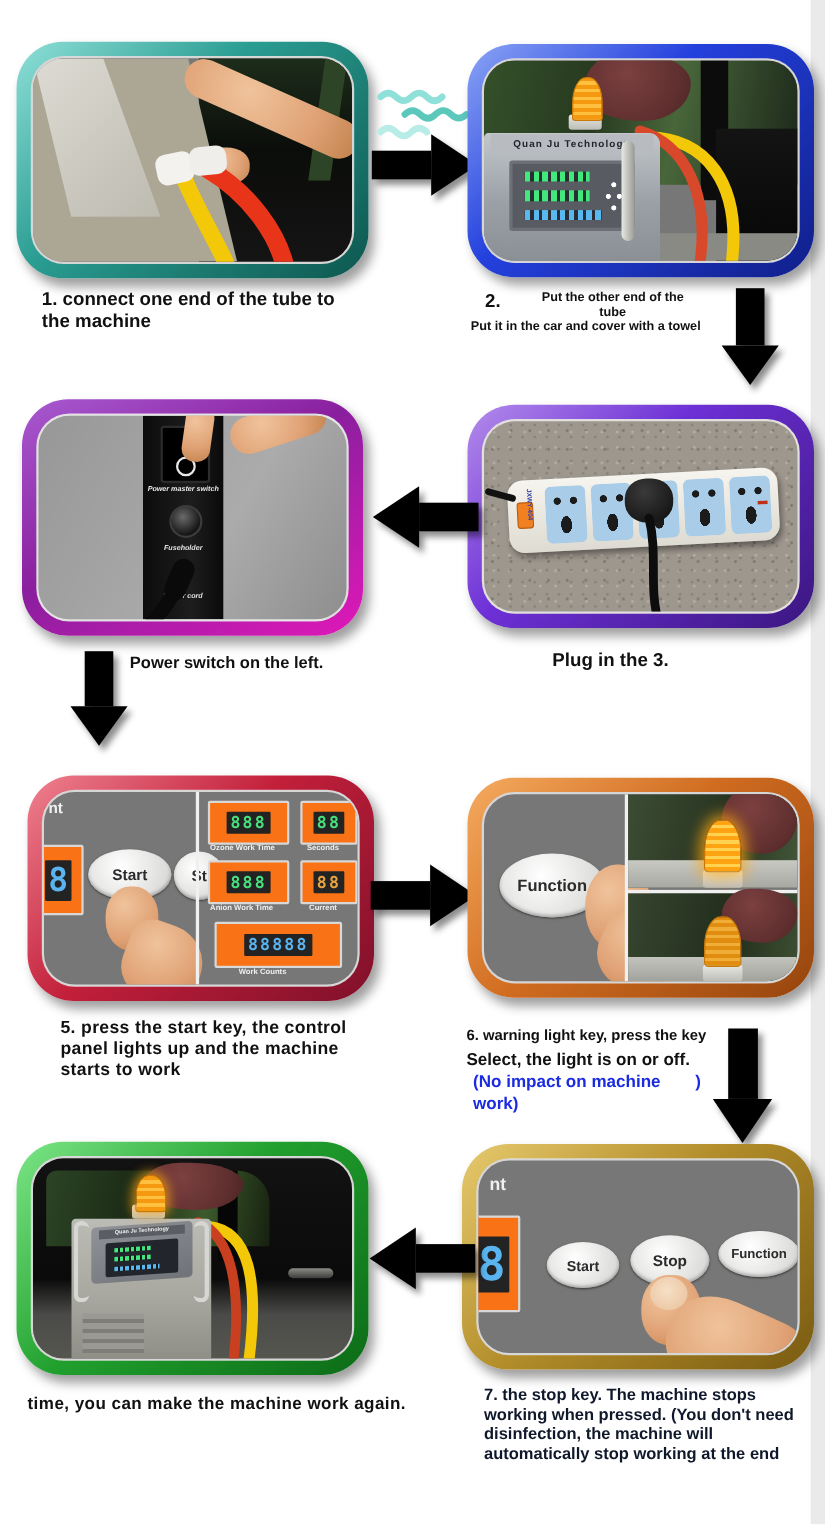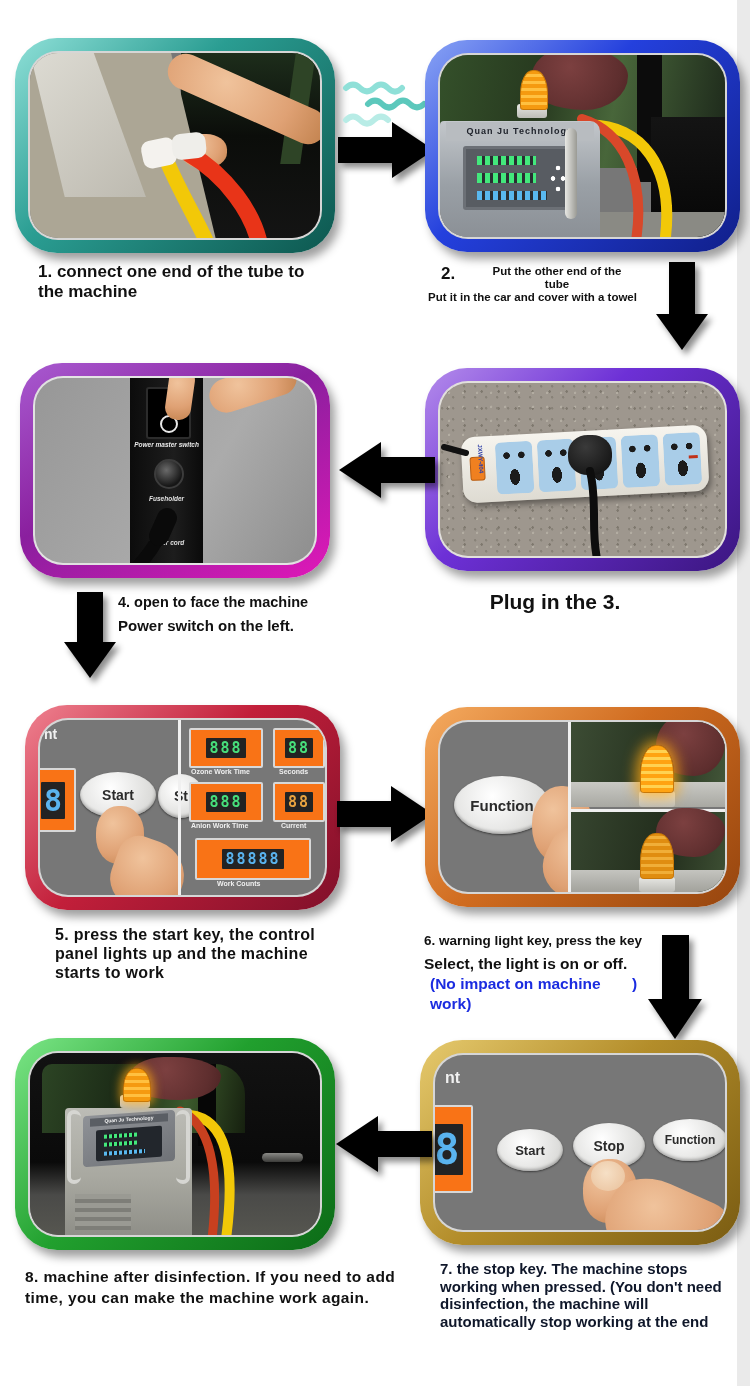--- a/index.html
+++ b/index.html
@@ -186,25 +186,24 @@
       <div class="abs skin" style="left:47%;top:-10px;width:26px;height:52px;border-radius:12px;transform:rotate(8deg);"></div>
       <div class="abs skin" style="right:6%;top:-8px;width:90px;height:34px;border-radius:18px;transform:rotate(-18deg);"></div>
     </div>
   </div>
 
   <div class="arrow arr-down" style="left:64px;top:592px;width:52px;height:86px;">
     <div class="shaft" style="height:50px;"></div>
       <div class="head" style="top:50px;"></div>
   </div>
   <div class="cap" style="left:118px;top:591px;font-size:14.5px;line-height:23px;">
-    <div>4. open to face the machine</div>
     <div style="font-size:15px;">Power switch on the left.</div>
   </div>
 
-  <div class="cap" style="left:430px;top:590px;width:250px;text-align:center;font-size:21px;">Plug in the 3.</div>
+  <div class="cap" style="left:430px;top:590px;width:250px;text-align:center;font-size:17px;">Plug in the 3.</div>
 
   <div class="frame f-red" style="left:25px;top:705px;width:315px;height:205px;">
     <div class="photo speckle">
       <div class="abs" style="left:4px;top:6px;color:#f0f0f0;font-weight:bold;font-size:14px;">nt</div>
       <div class="dbox" style="left:-10px;top:48px;width:42px;height:60px;">
           <span class="digits b" style="font-size:30px;letter-spacing:0;">8</span>
         </div>
       <div class="oval-btn" style="left:40px;top:52px;width:76px;height:46px;font-size:14px;">
           <span>Start</span>
         </div>
@@ -337,21 +336,20 @@
         <div class="abs" style="left:2%;top:2%;width:10px;height:52%;border:4px solid #d6d6d2;border-radius:10px;border-right:none;"></div>
         <div class="abs" style="right:2%;top:2%;width:10px;height:52%;border:4px solid #d6d6d2;border-radius:10px;border-left:none;"></div>
         <div class="abs" style="left:8%;bottom:4%;width:44%;height:28%;background:repeating-linear-gradient(0deg,#7e7e78 0 4px,#9a9a93 4px 9px);"></div>
       </div>
       <div class="beacon-base" style="left:31%;top:23%;width:30px;height:13px;"></div>
       <div class="beacon-dome" style="left:32%;top:8%;width:26px;height:32px;box-shadow:0 0 10px 3px rgba(255,170,20,.7);"></div>
     </div>
   </div>
 
   <div class="cap" style="left:25px;top:1266px;font-size:15.5px;line-height:21px;letter-spacing:.4px;">
-    <div>8. machine after disinfection. If you need to add</div>
     <div>time, you can make the machine work again.</div>
   </div>
 
   <div class="cap blue7" style="left:440px;top:1260px;font-size:15px;line-height:17.5px;">
     <div>7. the stop key. The machine stops</div>
     <div>working when pressed. (You don't need</div>
     <div>disinfection, the machine will</div>
     <div>automatically stop working at the end</div>
   </div>
 </div>

